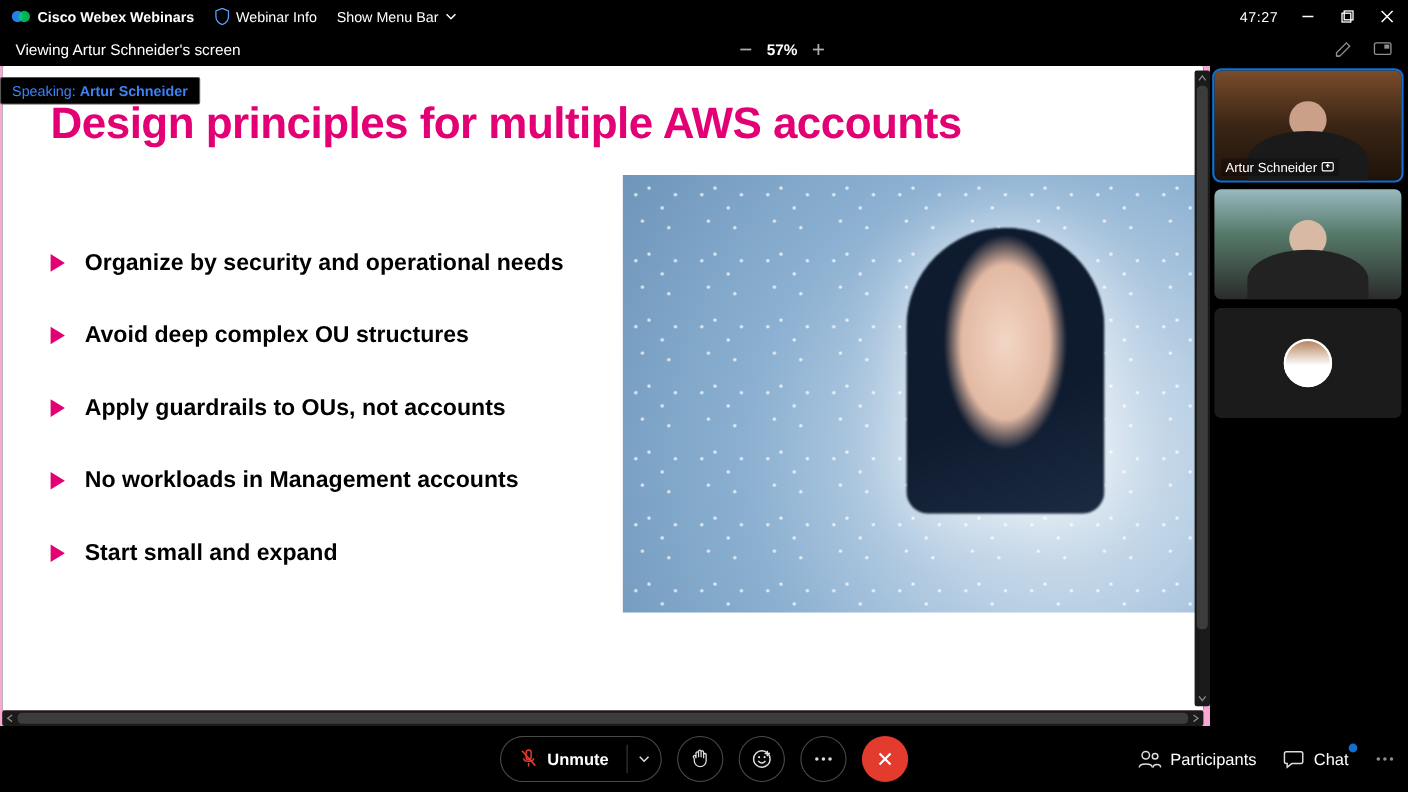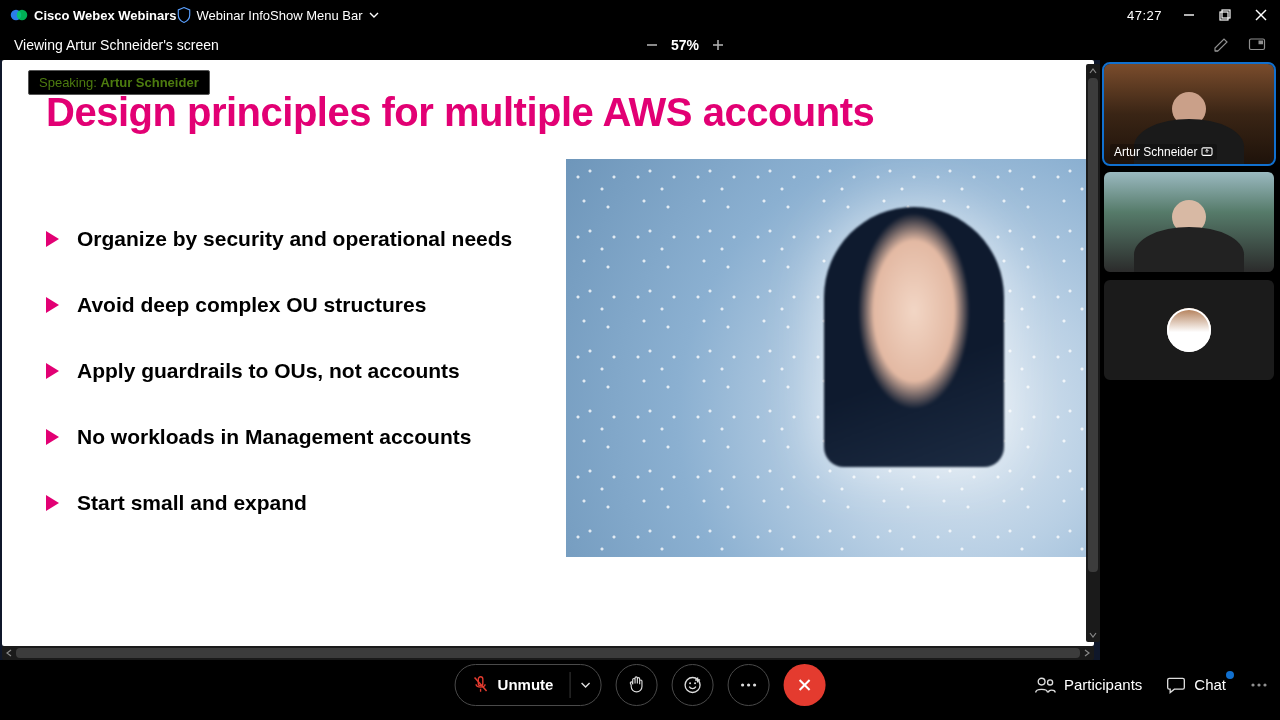--- a/index.html
+++ b/index.html
@@ -1,39 +1,39 @@
 <!DOCTYPE html>
 <html><head>
 <meta charset="utf-8">
 <style>
   * { margin:0; padding:0; box-sizing:border-box; font-family: "Segoe UI", Arial, sans-serif; -webkit-font-smoothing:antialiased; }
   body { background:#000; width:1280px; height:720px; overflow:hidden; color:#fff; position:relative; }
 
   
   .topbar { height:30px; display:flex; align-items:center; padding:0 10px; font-size:13px; }
-  .topbar-left { display:flex; }
+  .topbar-left { display:flex; gap:18px; }
   .topbar-right { margin-left:auto; display:flex; align-items:center; gap:18px; }
   .brand { display:flex; align-items:center; gap:6px; font-weight:600; }
   .webinar-info { display:flex; align-items:center; gap:6px; }
   .menu-bar { display:flex; align-items:center; gap:6px; cursor:pointer; }
   .elapsed { font-size:13px; letter-spacing:.5px; }
   .win-btn { width:18px; height:18px; display:flex; align-items:center; justify-content:center; cursor:pointer; }
   .brand-logo { width:18px; height:18px; }
 
   
-  .subbar { height:30px; display:flex; align-items:center; padding:0 14px; font-size:14px; gap:27px; }
+  .subbar { height:30px; display:flex; align-items:center; padding:0 14px; font-size:14px; gap:1px; }
   .subbar-spacer { flex:1; }
   .zoom-group { display:flex; align-items:center; gap:12px; }
   .zoom-val { font-size:14px; font-weight:600; }
   .icon-btn { cursor:pointer; opacity:.85; display:flex; align-items:center; justify-content:center; }
   .subbar-right { display:flex; align-items:center; gap:18px; margin-left:auto; }
 
   
   .content { position:absolute; top:60px; bottom:60px; left:0; right:0; display:flex; }
-  .share-wrap { flex:1; position:relative; background:#0f172a; }
+  .share-wrap { flex:1; position:relative; background:#f9a8d4; }
   .share-viewport { position:absolute; inset:0 6px 14px 2px; background:#111; border-radius:2px; overflow:hidden; }
   .share-slide { position:absolute; inset:0; background:#fff; color:#000; }
   .scroll-v { position:absolute; top:4px; right:0; width:14px; bottom:18px; background:#1a1a1a; border-radius:2px; }
   .scroll-v .thumb { position:absolute; left:2px; right:2px; top:14px; bottom:70px; background:#3c3c3c; border-radius:4px; }
   .scroll-v .arrow { position:absolute; left:0; right:0; height:14px; display:flex; align-items:center; justify-content:center; }
   .scroll-h { position:absolute; left:2px; right:6px; bottom:0; height:14px; background:#1a1a1a; border-radius:2px; }
   .scroll-h .thumb { position:absolute; top:2px; bottom:2px; left:14px; right:14px; background:#3c3c3c; border-radius:4px; }
   .scroll-h .arrow { position:absolute; top:0; bottom:0; width:14px; display:flex; align-items:center; justify-content:center; }
 
   
@@ -56,38 +56,38 @@
       radial-gradient(circle at 80% 30%, rgba(255,255,255,.9) 1px, transparent 2px),
       radial-gradient(circle at 30% 70%, rgba(255,255,255,.9) 1px, transparent 2px),
       radial-gradient(circle at 70% 80%, rgba(255,255,255,.9) 1px, transparent 2px);
     background-size: 60px 60px; }
   .finger { position:absolute; right:90px; bottom:90px; width:180px; height:260px;
     background: radial-gradient(ellipse 80px 140px at 50% 40%, #f2d6c5 0%, #e3b9a3 50%, transparent 70%),
                 linear-gradient(160deg, #0e1a2e 60%, #1c2b42 100%);
     border-radius:90px 90px 20px 20px; box-shadow:0 0 60px rgba(255,255,255,.6); filter:blur(1px); }
 
   
-  .speaking-badge { position:absolute; top:70px; left:28px; z-index:30;
-    background:#000; color:#4d7c0f; font-size:13px; padding:4px 10px; border:1px solid #555; border-radius:2px; }
+  .speaking-badge { position:absolute; top:70px; left:0; z-index:30;
+    background:#000; color:#3b82f6; font-size:13px; padding:4px 10px; border:1px solid #555; border-radius:2px; }
   .speaking-badge .name { font-weight:700; }
 
   
   .video-strip { width:180px; padding:4px 6px 0 4px; display:flex; flex-direction:column; gap:8px; }
   .video-tile { width:170px; height:100px; border-radius:6px; position:relative; overflow:hidden; background:#1b1b1b; }
   .video-tile.active { outline:2px solid #1170cf; }
   .tile-name { position:absolute; left:6px; bottom:4px; font-size:12px; background:rgba(0,0,0,.25); padding:1px 4px; border-radius:2px; display:flex; align-items:center; gap:4px; }
   .tile-bg1 { background:linear-gradient(180deg,#7a4c2c 0%, #3a2515 50%, #1e120a 100%); }
   .tile-bg2 { background:linear-gradient(180deg,#9ab9c0 0%, #567b6a 40%, #2b2b2b 100%); }
   .tile-bg3 { display:flex; align-items:center; justify-content:center; }
   .avatar-circle { width:44px; height:44px; border-radius:50%; background:linear-gradient(180deg,#b07a52 0%, #fff 55%, #fff 100%); box-shadow:0 0 0 2px #fff inset; }
   .tile-head { position:absolute; left:50%; top:28px; width:34px; height:34px; border-radius:50%; background:#caa089; transform:translateX(-50%); }
   .tile-body { position:absolute; left:50%; bottom:-10px; width:110px; height:55px; border-radius:50% 50% 0 0; background:#1a1a1a; transform:translateX(-50%); }
 
   
-  .bottombar { position:absolute; left:0; right:0; bottom:0; height:71px; display:flex; align-items:center; }
+  .bottombar { position:absolute; left:0; right:0; bottom:0; height:60px; display:flex; align-items:center; }
   .controls-center { position:absolute; left:50%; transform:translateX(-50%); display:flex; align-items:center; gap:14px; }
   .controls-right { margin-left:auto; display:flex; align-items:center; gap:24px; padding-right:12px; }
   .pill { height:42px; border:1px solid #4a4a4a; border-radius:24px; background:#000; display:flex; align-items:center; }
   .unmute-pill { padding:0 10px 0 16px; gap:8px; }
   .unmute-pill .divider { width:1px; height:26px; background:#3a3a3a; margin:0 2px 0 8px; }
   .unmute-text { font-size:15px; font-weight:600; }
   .round-btn { width:42px; height:42px; border:1px solid #4a4a4a; border-radius:50%; background:#000; display:flex; align-items:center; justify-content:center; cursor:pointer; }
   .leave-btn { width:42px; height:42px; border-radius:50%; background:#e43b2f; display:flex; align-items:center; justify-content:center; cursor:pointer; }
   .txt-btn { display:flex; align-items:center; gap:8px; font-size:15px; cursor:pointer; position:relative; }
   .badge-dot { position:absolute; top:-4px; right:-8px; width:8px; height:8px; border-radius:50%; background:#1170cf; }

